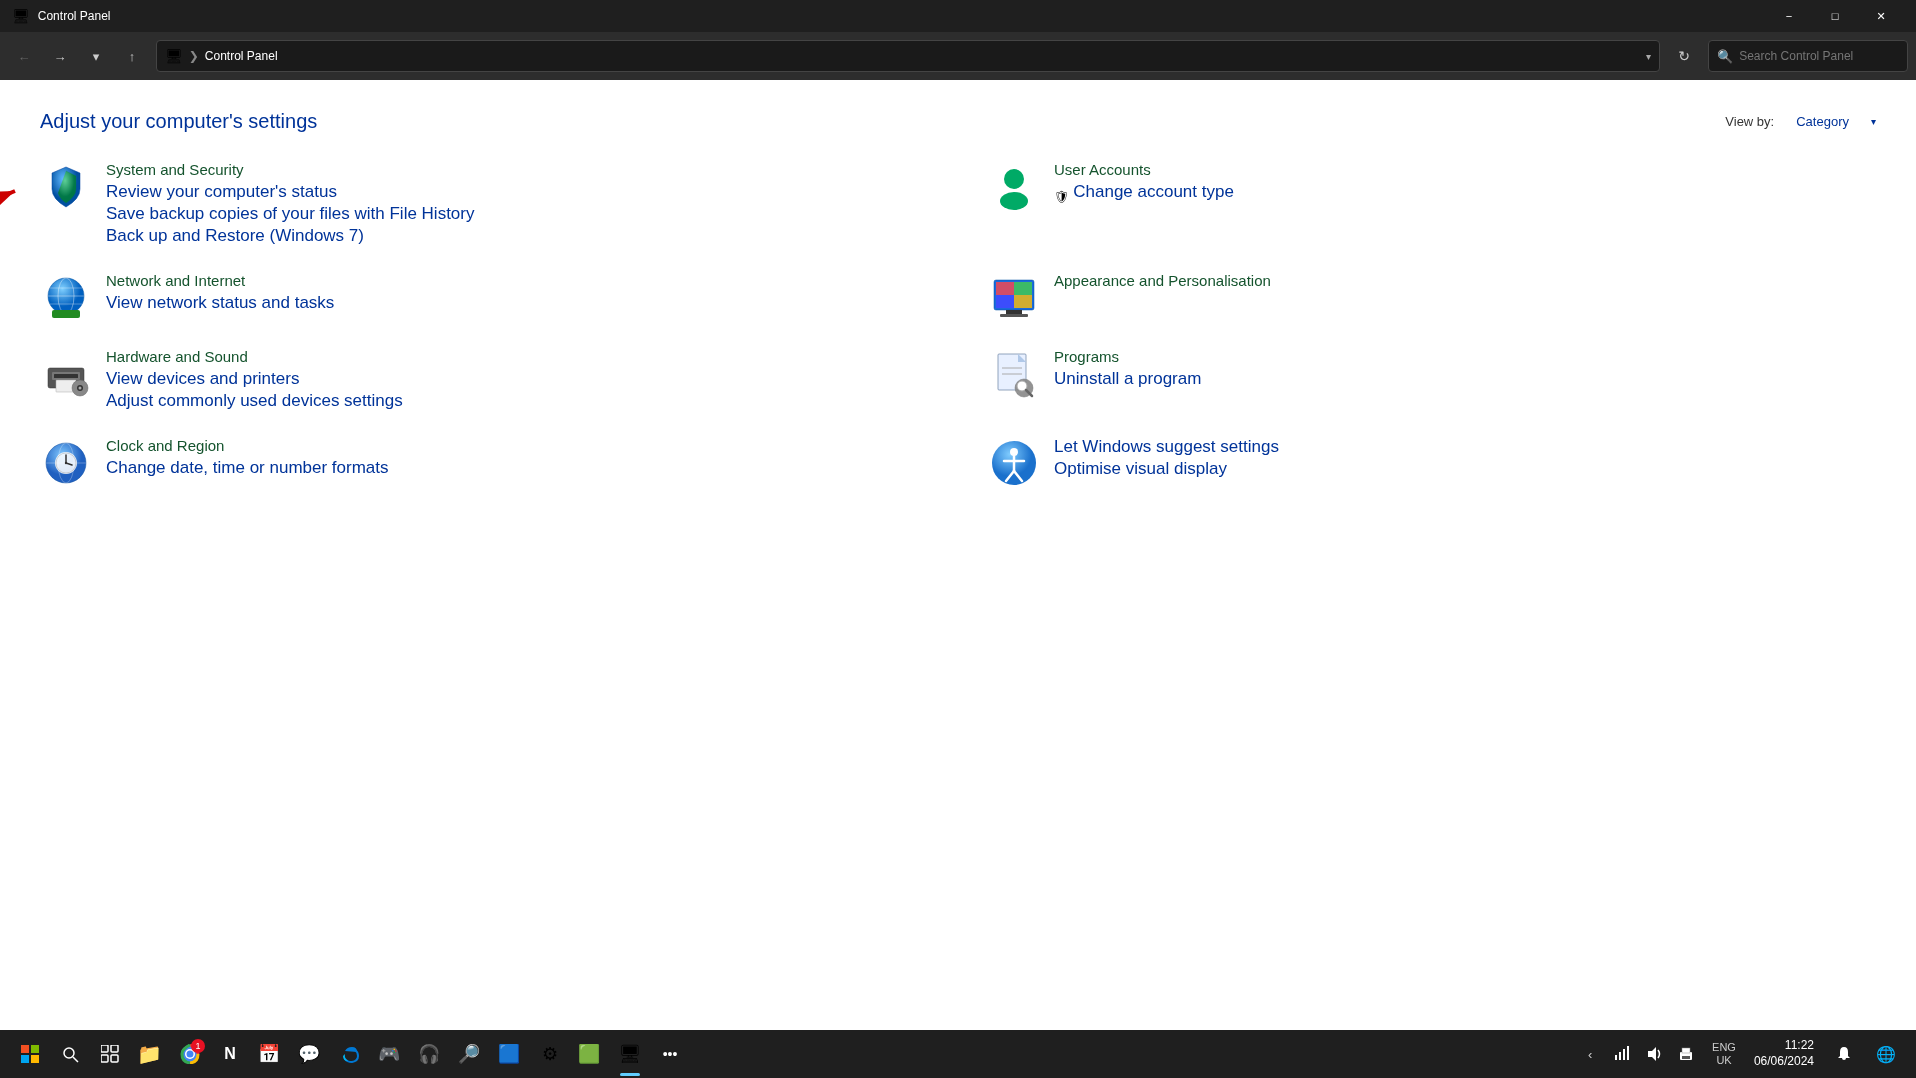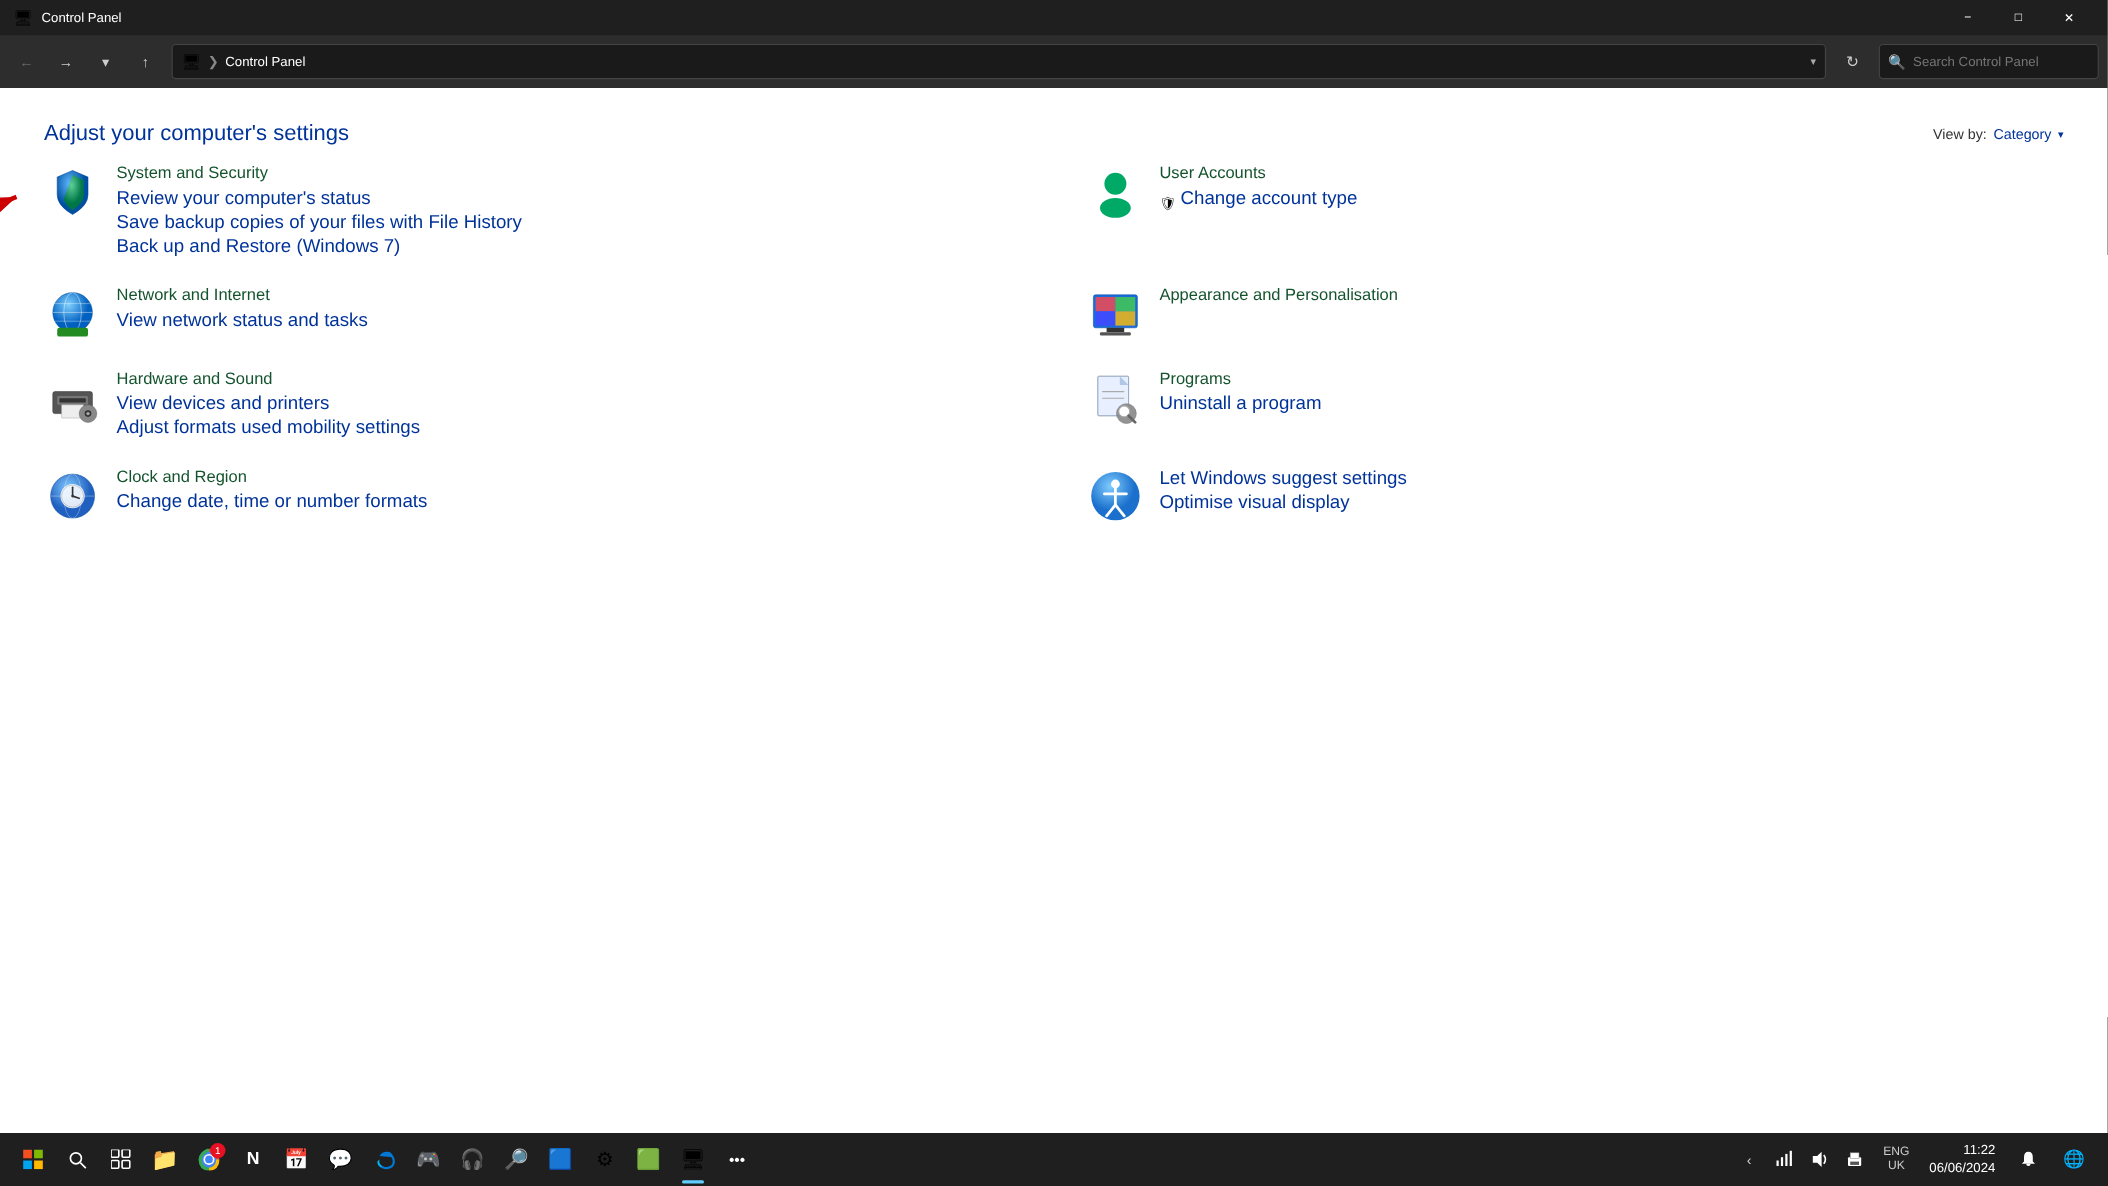--- a/index.html
+++ b/index.html
@@ -121,31 +121,31 @@
       background: #ffffff;
       height: calc(1078px - 32px - 48px - 48px);
       overflow-y: auto;
       padding: 30px 40px;
     }
 
     .page-header {
       display: flex;
       justify-content: space-between;
       align-items: center;
-      margin-bottom: 16px;
+      margin-bottom: 28px;
     }
     .page-title {
       color: #003399;
       font-size: 20px;
       font-weight: 400;
     }
     .view-by {
       display: flex;
       align-items: center;
-      gap: 6px;
+      gap: 22px;
       font-size: 13px;
     }
     .view-by-label { color: #333; }
     .view-by-value {
       color: #003399;
       cursor: pointer;
     }
     .view-by-arrow { color: #003399; font-size: 10px; }
 
     
@@ -446,21 +446,21 @@
             <rect x="14" y="30" width="20" height="12" rx="0.5" fill="#eee" stroke="#aaa" stroke-width="0.5"></rect>
 
             <circle cx="38" cy="38" r="8" fill="#888" stroke="#666" stroke-width="0.5"></circle>
             <circle cx="38" cy="38" r="3" fill="#333"></circle>
             <circle cx="38" cy="38" r="1.5" fill="#aaa"></circle>
           </svg>
         </div>
         <div class="category-content">
           <div class="category-title">Hardware and Sound</div>
           <a class="category-link">View devices and printers</a>
-          <a class="category-link">Adjust formats used mobility settings</a>
+          <a class="category-link">Adjust commonly used devices settings</a>
         </div>
       </div>
 
       <div class="category-item">
         <div class="category-icon">
           <svg width="48" height="48" viewBox="0 0 48 48">
 
             <rect x="8" y="4" width="28" height="36" rx="1" fill="#e8f0ff" stroke="#aaa" stroke-width="0.5"></rect>
             <rect x="8" y="4" width="28" height="36" rx="1" fill="none" stroke="#6688bb" stroke-width="0.5"></rect>
 

